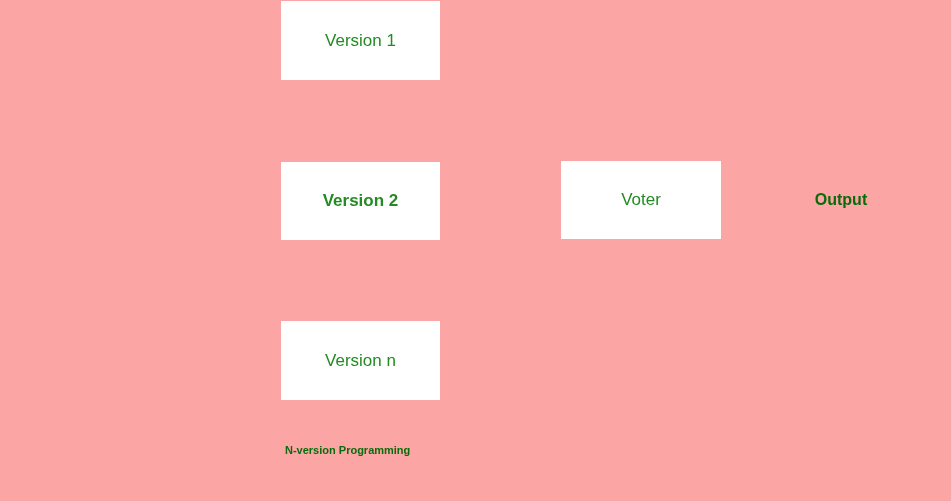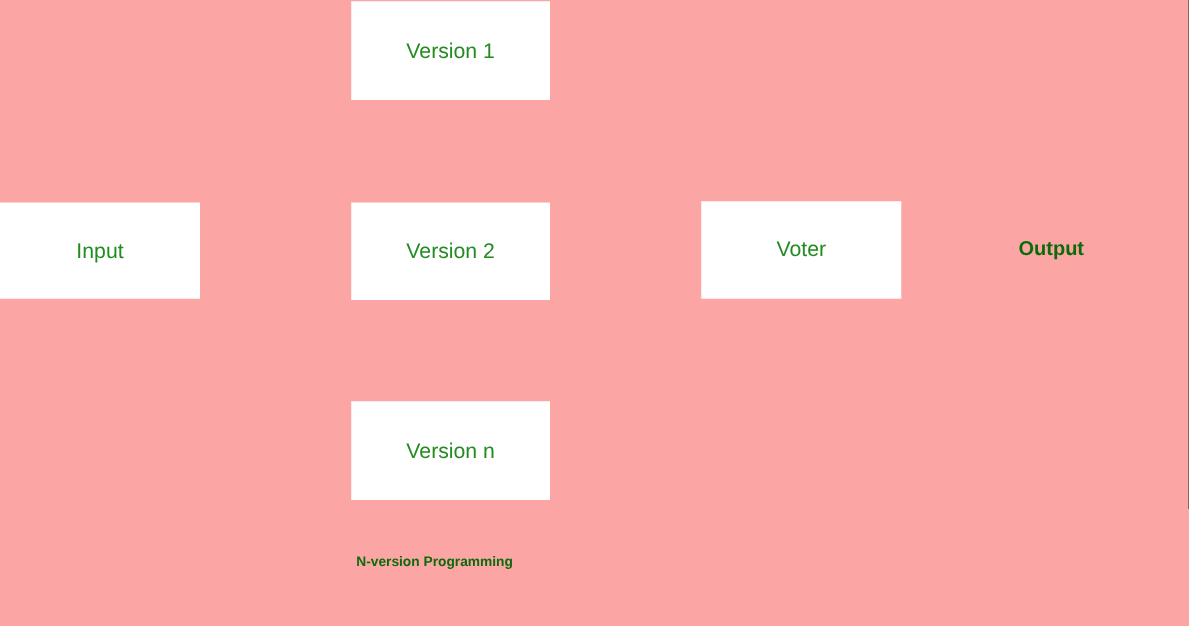--- a/index.html
+++ b/index.html
@@ -22,21 +22,21 @@
     align-items: center;
     justify-content: center;
   }
   .node-label {
     color: #228B22;
     font-size: 17px;
     white-space: nowrap;
   }
   .node-version1 { left: 281px; top: 1px;   width: 159px; height: 79px; }
   .node-input    { left: 0px;   top: 162px; width: 160px; height: 77px; }
-  .node-version2 { left: 281px; top: 162px; width: 159px; height: 78px; }
+  .node-version2 { left: 281px; top: 162px; width: 159px; height: 78px; font-weight: bold; }
   .node-voter    { left: 561px; top: 161px; width: 160px; height: 78px; }
   .node-versionn { left: 281px; top: 321px; width: 159px; height: 79px; }
   .output-label {
     position: absolute;
     left: 781px;
     top: 190px;
     width: 120px;
     height: 20px;
     line-height: 20px;
     text-align: center;
@@ -57,23 +57,20 @@
 </style>
 </head>
 <body>
 
 <div class="stage">
 
   <div class="node node-version1">
     <span class="node-label">Version 1</span>
   </div>
 
-  <div class="node node-input">
-    <span class="node-label">Input</span>
-  </div>
 
   <div class="node node-version2">
     <span class="node-label">Version 2</span>
   </div>
 
   <div class="node node-versionn">
     <span class="node-label">Version n</span>
   </div>
 
   <div class="node node-voter">

